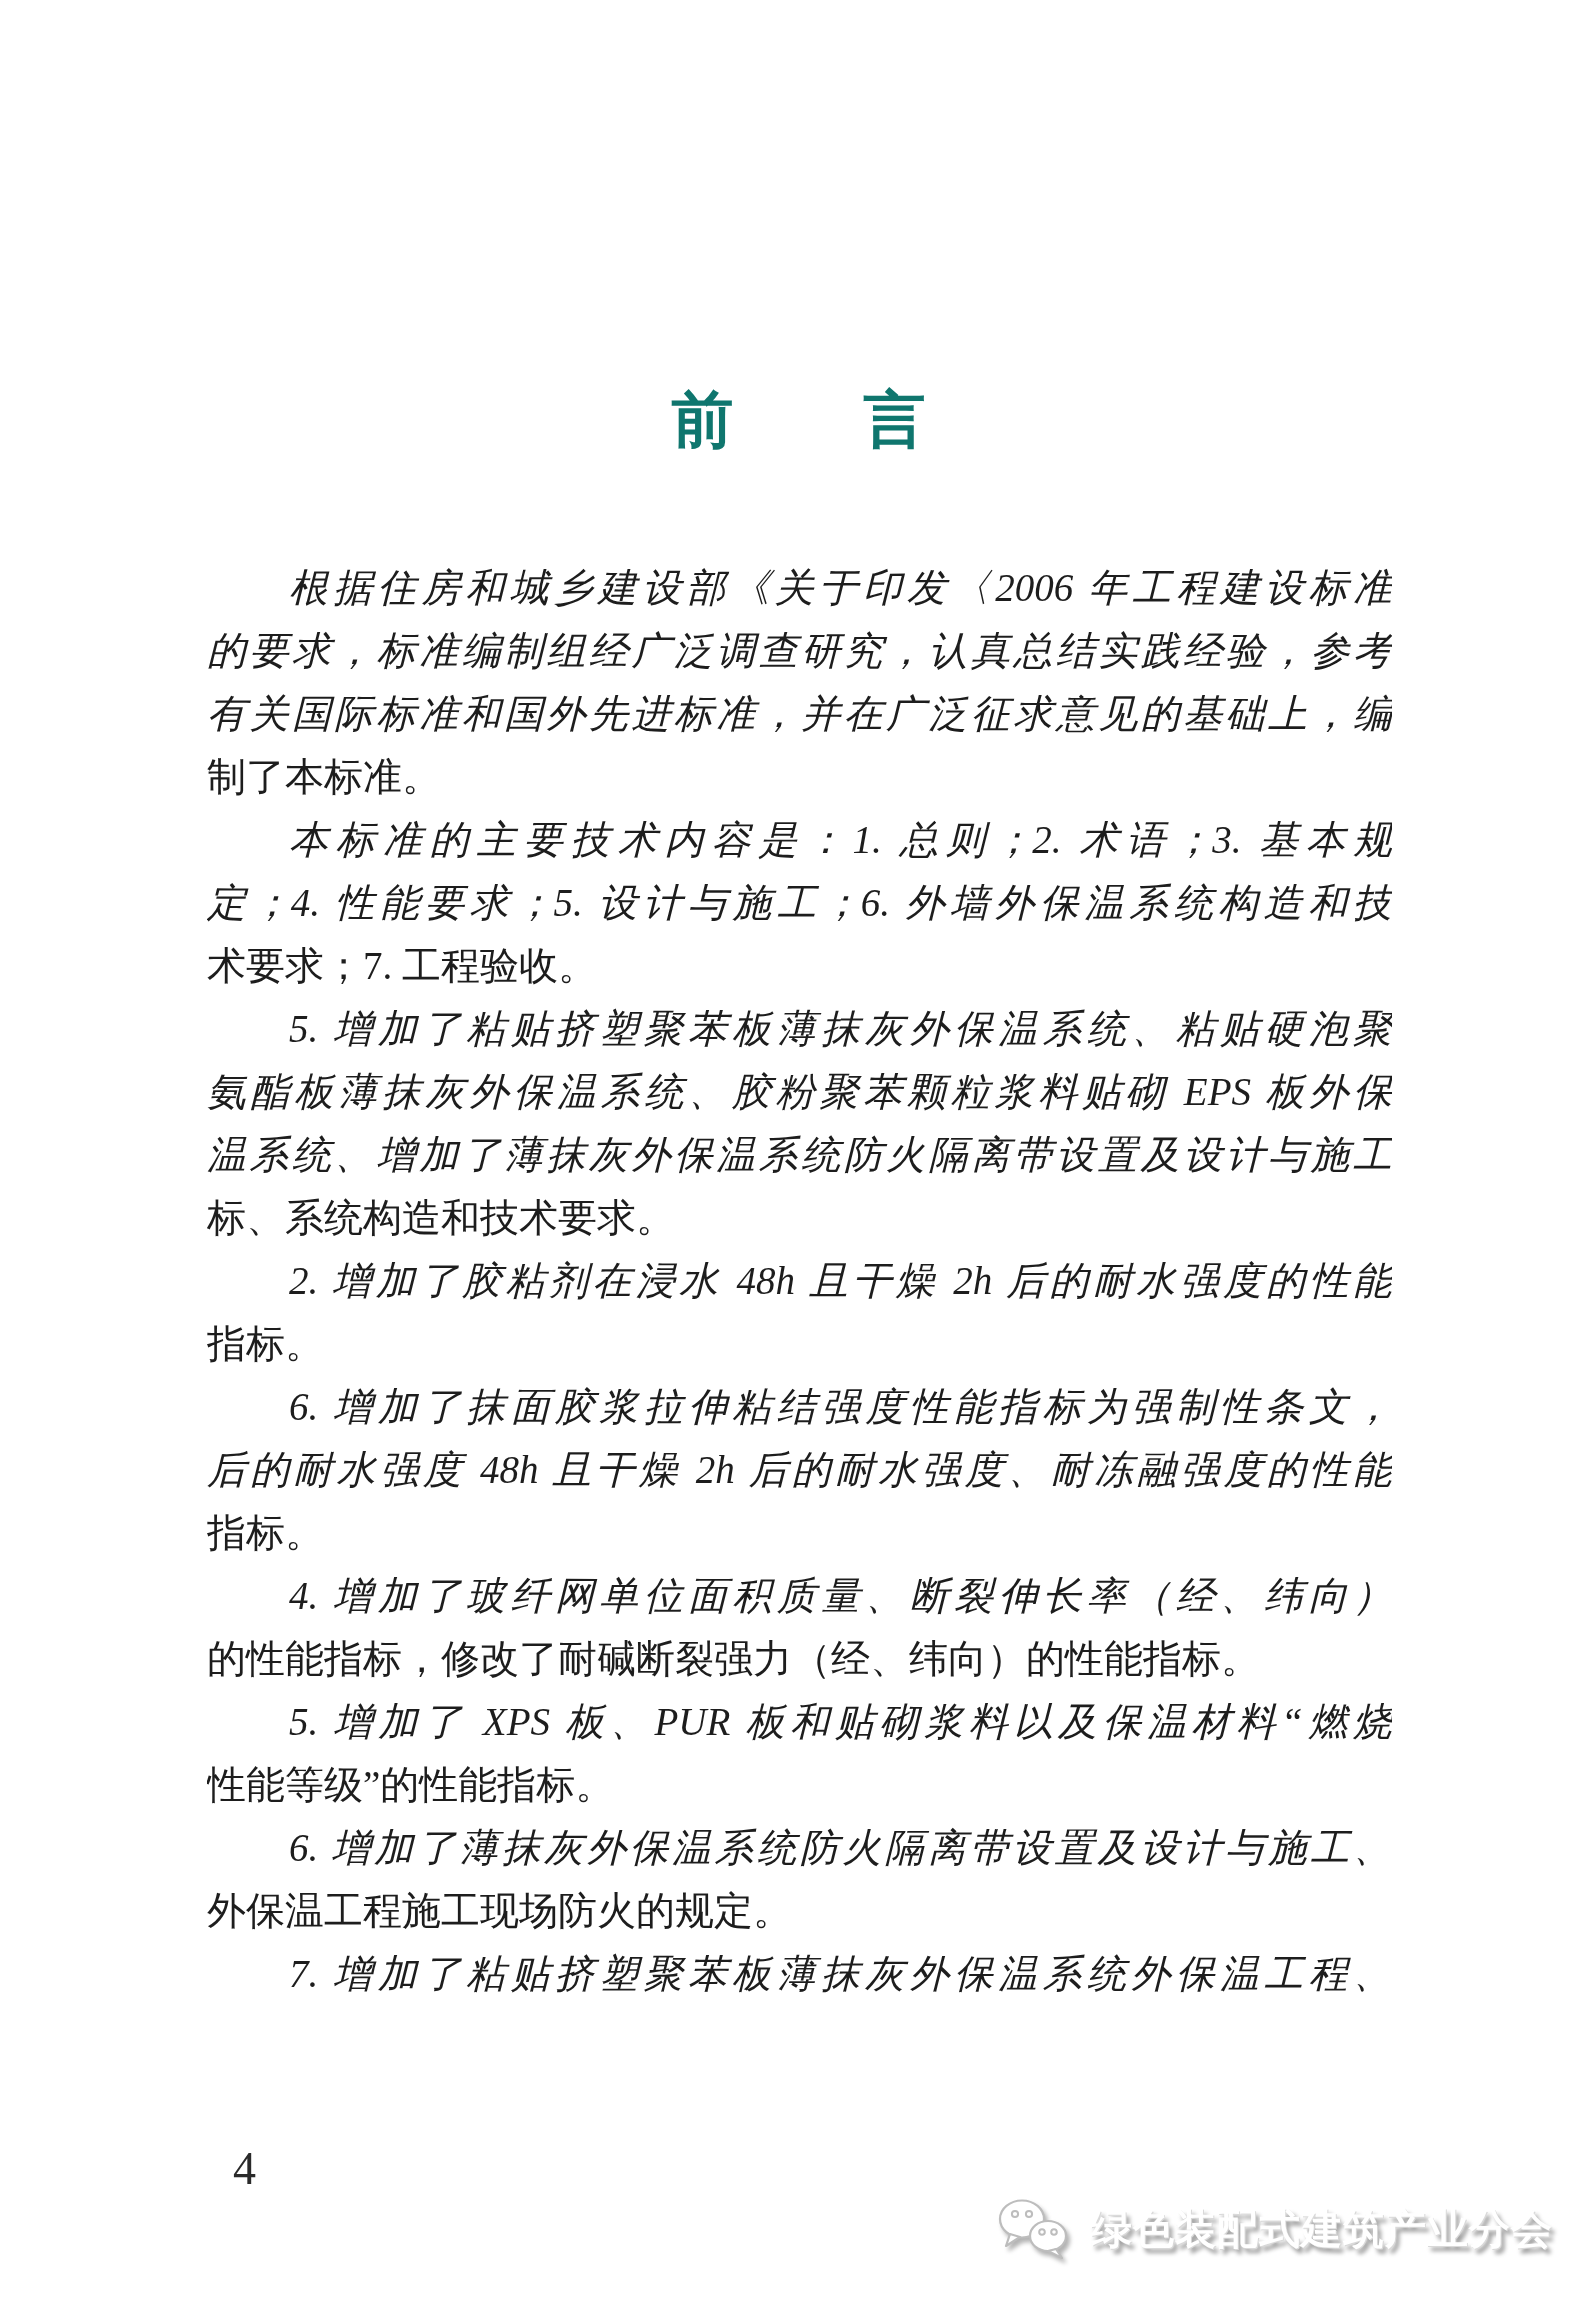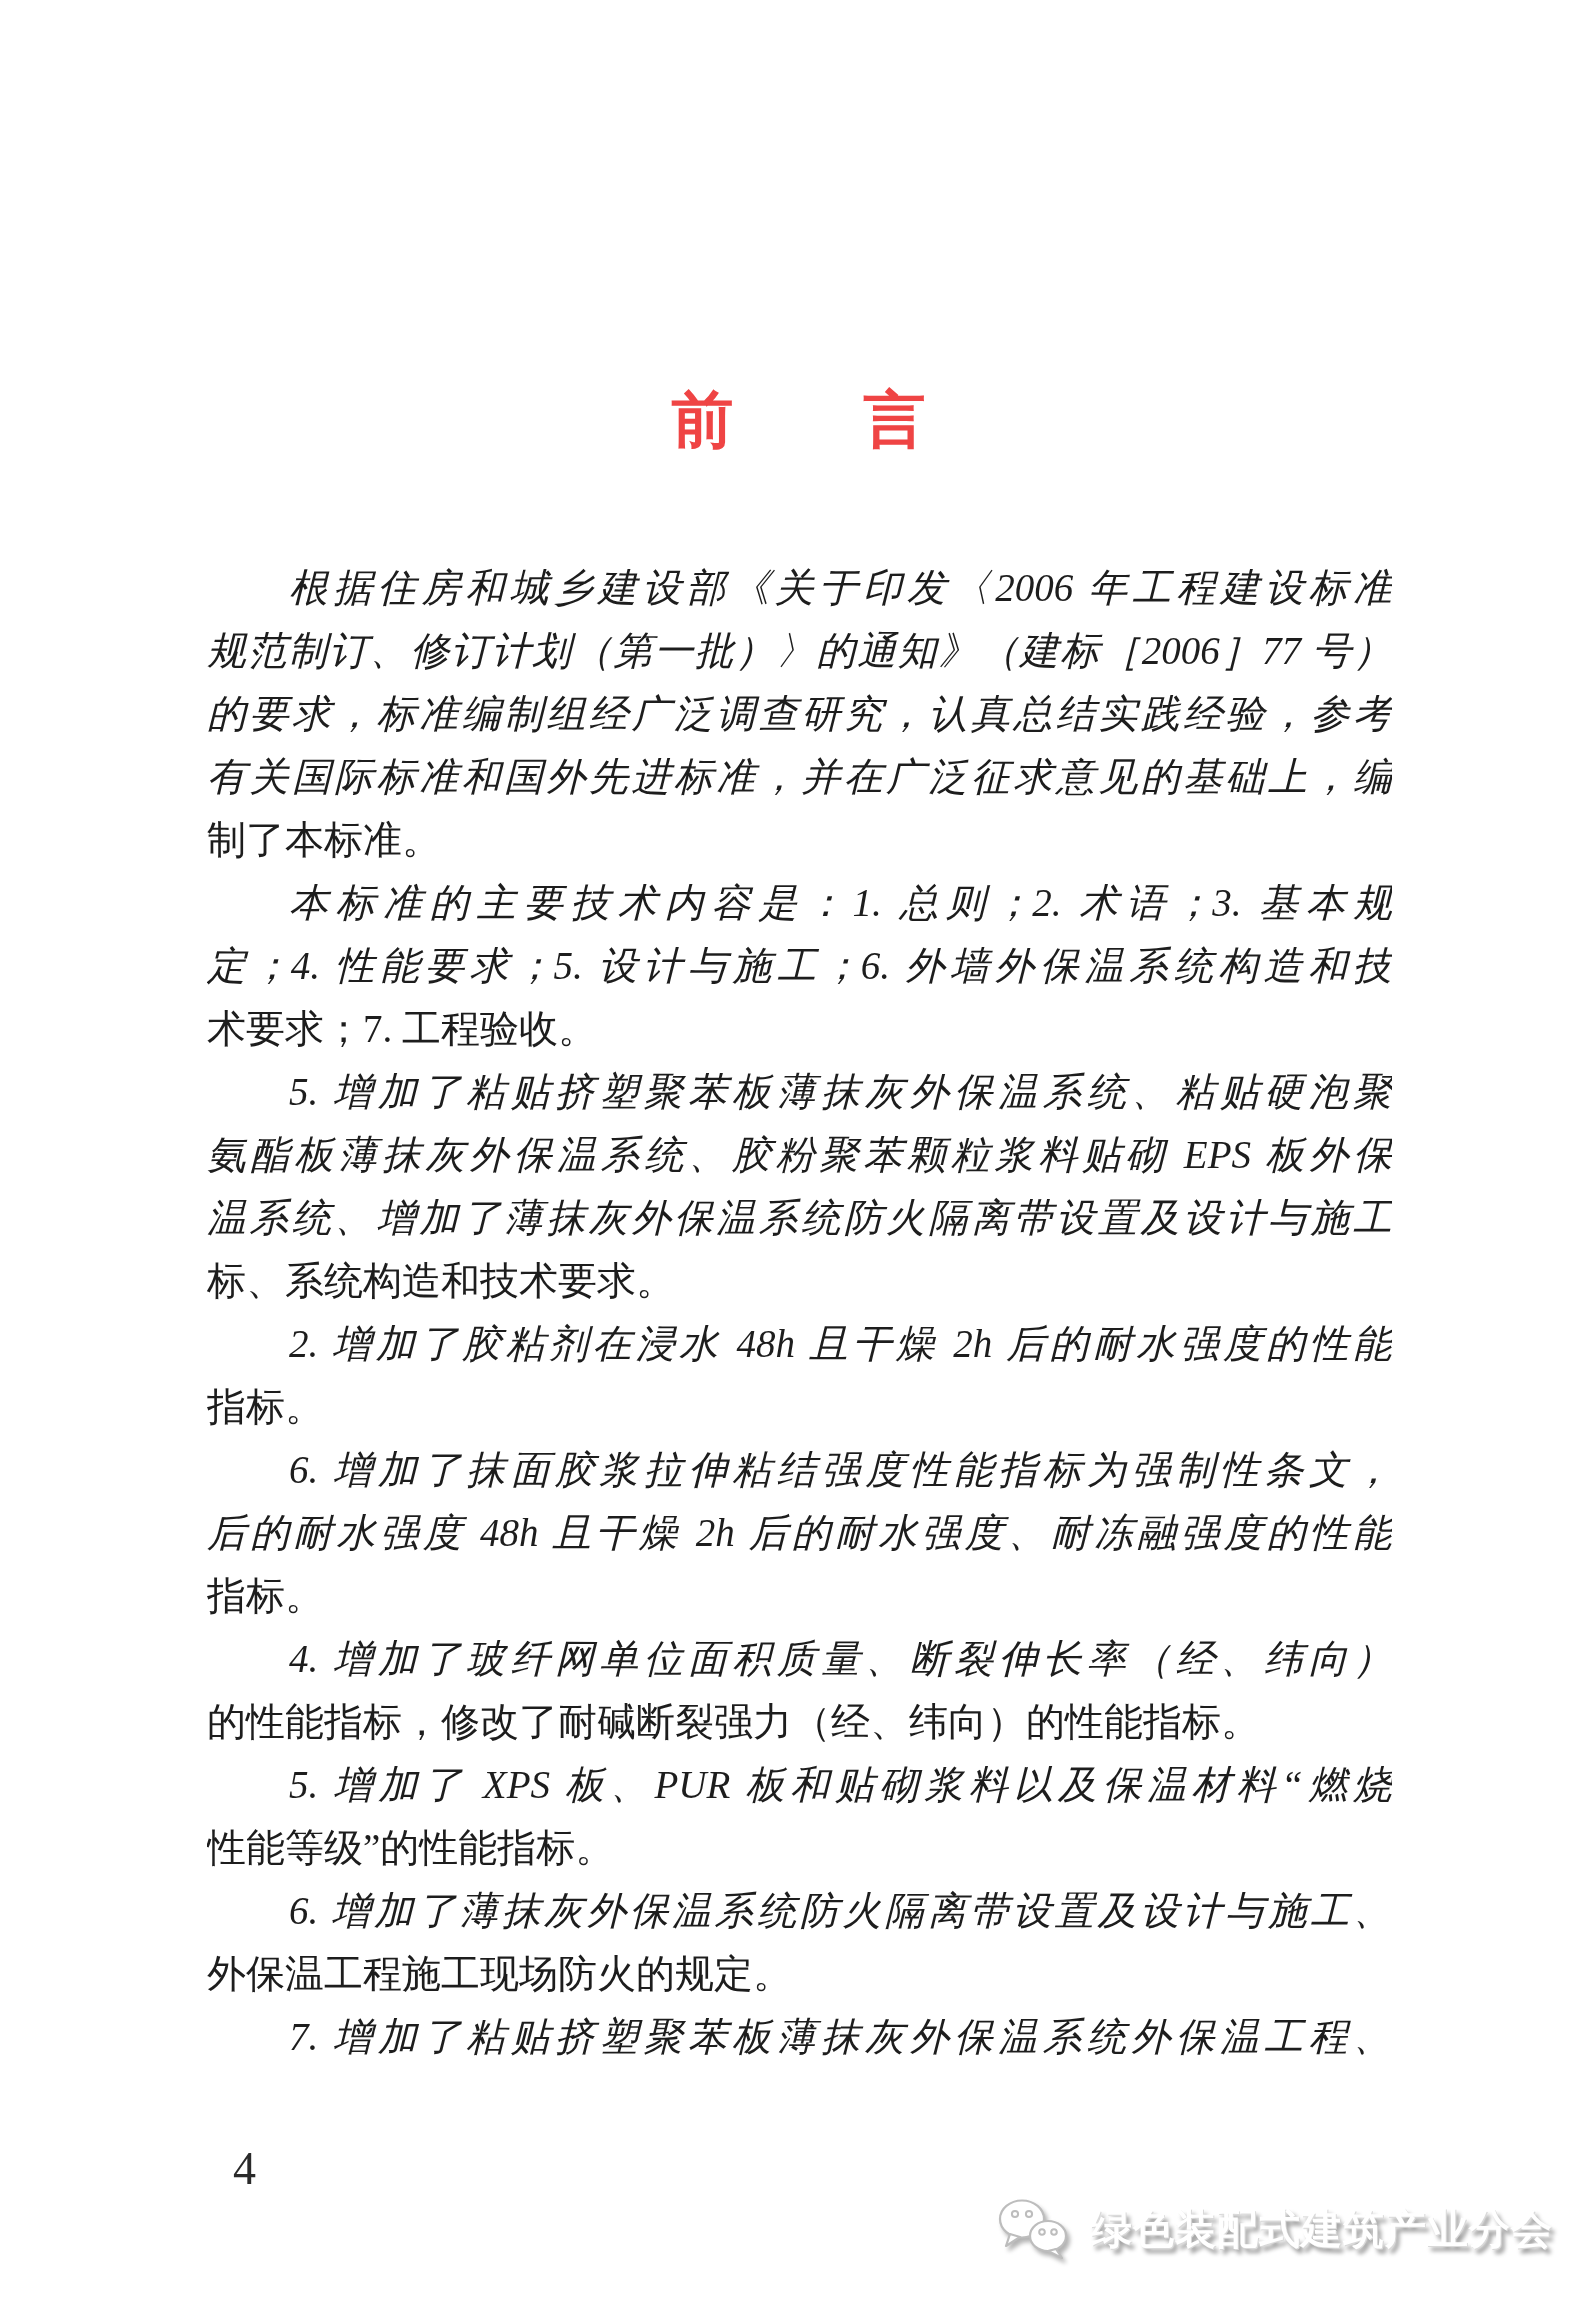--- a/index.html
+++ b/index.html
@@ -14,21 +14,21 @@
     overflow:hidden;
   }
   .title {
     position:absolute;
     top:378px; left:207px; width:1185px;
     margin:0;
     text-align:center;
     font-size:62px;
     font-weight:700;
     letter-spacing:2px;
-    color:#ef4444;
+    color:#0f766e;
   }
   .doc-body {
     position:absolute;
     top:556px; left:207px; width:1185px;
   }
   .line {
     font-size:39px;
     line-height:63px;
     height:63px;
     white-space:nowrap;
@@ -70,21 +70,20 @@
 </style>
 </head>
 <body>
 
 <div class="page">
 
   <h1 class="title">前　　言</h1>
 
   <div class="doc-body">
       <div class="line fill indent">根据住房和城乡建设部《关于印发〈2006 年工程建设标准</div>
-      <div class="line fill">规范制订、修订计划（第一批）〉的通知》（建标［2006］77 号）</div>
       <div class="line fill">的要求，标准编制组经广泛调查研究，认真总结实践经验，参考</div>
       <div class="line fill">有关国际标准和国外先进标准，并在广泛征求意见的基础上，编</div>
       <div class="line">制了本标准。</div>
       <div class="line fill indent">本标准的主要技术内容是：1. 总则；2. 术语；3. 基本规</div>
       <div class="line fill">定；4. 性能要求；5. 设计与施工；6. 外墙外保温系统构造和技</div>
       <div class="line">术要求；7. 工程验收。</div>
       <div class="line fill indent">5. 增加了粘贴挤塑聚苯板薄抹灰外保温系统、粘贴硬泡聚</div>
       <div class="line fill">氨酯板薄抹灰外保温系统、胶粉聚苯颗粒浆料贴砌 EPS 板外保</div>
       <div class="line fill">温系统、增加了薄抹灰外保温系统防火隔离带设置及设计与施工</div>
       <div class="line">标、系统构造和技术要求。</div>

